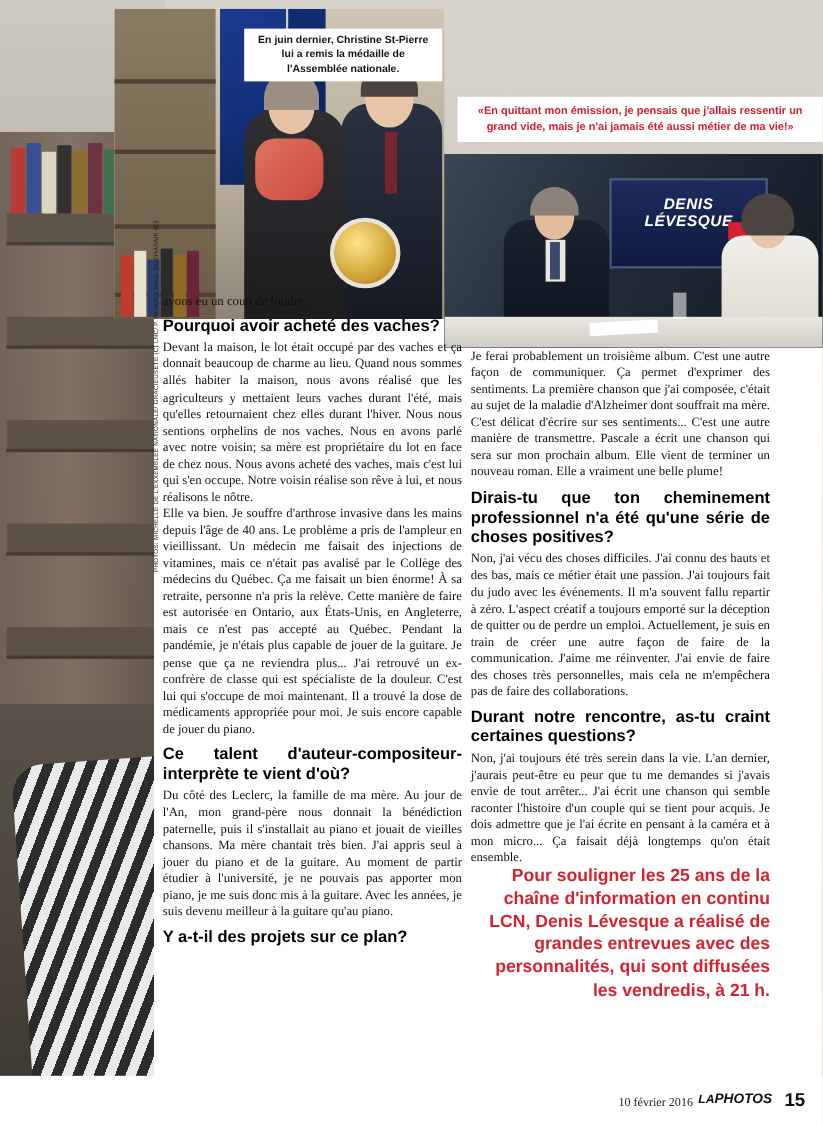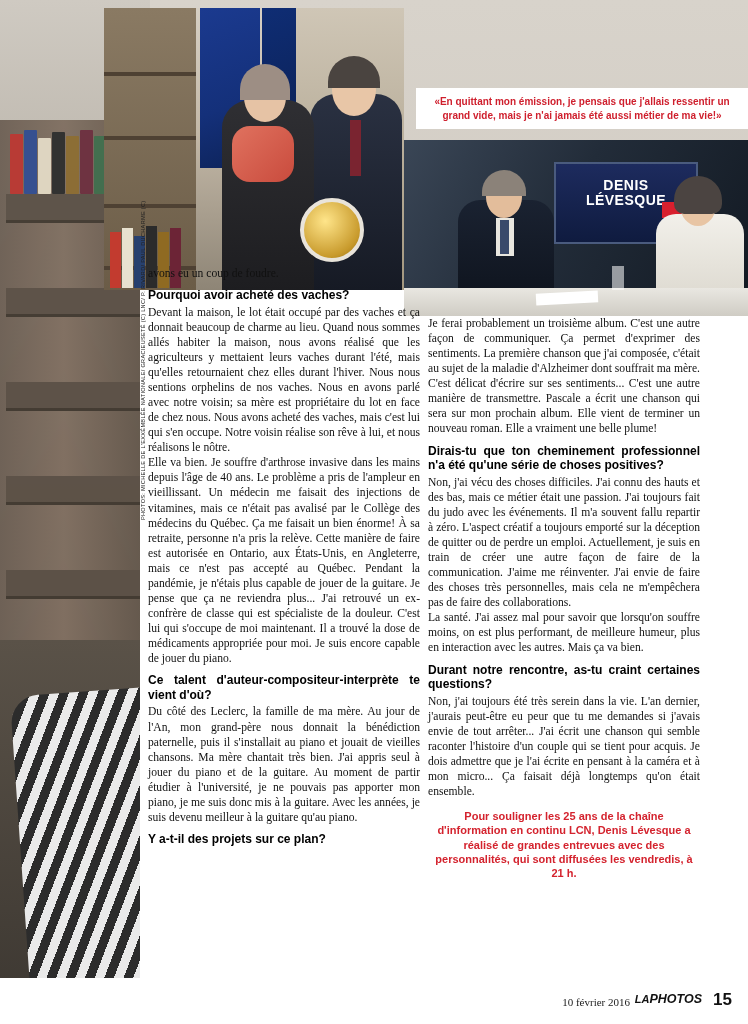--- a/index.html
+++ b/index.html
@@ -94,21 +94,21 @@
     text-align:center;
   }
 
   
   .photo2{
     position:absolute;left:404px;top:140px;width:344px;height:176px;
     overflow:hidden;
     background:linear-gradient(180deg,#2b3442 0%,#1b2430 100%);
   }
   .p2-backpanel{position:absolute;left:0;top:0;width:344px;height:176px;background:linear-gradient(120deg,#3a4656 0%,#222c39 45%,#121922 100%);}
-  .p2-screen{position:absolute;left:150px;top:22px;width:140px;height:78px;background:linear-gradient(180deg,#1d2b5e,#0f1b3f);border:2px solid #4a5b7e;}
+  .p2-screen{position:absolute;left:150px;top:22px;width:140px;height:78px;background:linear-gradient(180deg,#1d2b5e,#0f1b3f);border:2px solid #4a5b7e;font-style:italic;}
   .p2-screen-text{
     position:absolute;left:0;top:14px;width:140px;text-align:center;
     font-family:"Liberation Sans", sans-serif;font-weight:bold;color:#fff;
     font-size:14px;line-height:1.05;letter-spacing:.5px;
   }
   .p2-redbar{position:absolute;left:258px;top:62px;width:34px;height:16px;background:#d8202e;}
   .p2-man{position:absolute;left:54px;top:60px;width:96px;height:116px;background:linear-gradient(180deg,#1a2231,#0d121b);border-radius:22px 22px 0 0;}
   .p2-man-head{position:absolute;left:82px;top:36px;width:36px;height:42px;background:#e3bd9b;border-radius:50%;}
   .p2-man-hair{position:absolute;left:78px;top:30px;width:44px;height:26px;background:#8b8279;border-radius:22px 22px 0 0;}
   .p2-man-shirt{position:absolute;left:92px;top:78px;width:18px;height:38px;background:#e8e6df;}
@@ -134,28 +134,27 @@
     font-family:"Liberation Serif", serif;
     font-size:11.6px;line-height:1.30;
     text-align:justify;
     color:#111;
   }
   .col.left{left:148px;}
   .col.right{left:428px;top:316px;}
   .col p{margin:0 0 0 0;text-indent:0;}
   h3.q{
     font-family:"Liberation Sans", sans-serif;
-    font-size:12px;font-weight:bold;line-height:1.22;
+    font-size:15px;font-weight:bold;line-height:1.22;
     margin:7px 0 2px 0;color:#000;
   }
   .red-block{
-    margin-top:10px;
-    font-family:"Liberation Sans", sans-serif;
-    font-weight:bold;font-size:11px;line-height:1.30;
-    color:#d4232e;text-align:center;
+    font-family:"Liberation Sans", sans-serif;
+    font-weight:bold;font-size:16px;line-height:1.30;
+    color:#d4232e;text-align:right;
   }
 
   
   .footer{
     position:absolute;left:0;top:978px;width:748px;height:46px;background:#fff;
   }
   .foot-date{
     position:absolute;right:118px;top:996px;
     font-family:"Liberation Serif", serif;font-size:11px;color:#222;
   }
@@ -223,20 +222,21 @@
     <div class="p1-books">
       <div class="p1-book" style="left:2px;height:56px;background:#c23b2f"></div>
       <div class="p1-book" style="left:14px;height:60px;background:#e8e1cf"></div>
       <div class="p1-book" style="left:26px;height:52px;background:#27406e"></div>
       <div class="p1-book" style="left:38px;height:62px;background:#2b2b2b"></div>
       <div class="p1-book" style="left:50px;height:56px;background:#8f6a22"></div>
       <div class="p1-book" style="left:62px;height:60px;background:#6c2436"></div>
     </div>
   </div>
 
+  <div class="caption1">En juin dernier, Christine St-Pierre lui a remis la médaille de l'Assemblée nationale.</div>
 
   <div class="quotebox">«En quittant mon émission, je pensais que j'allais ressentir un grand vide, mais je n'ai jamais été aussi métier de ma vie!»</div>
 
   <div class="photo2">
     <div class="p2-backpanel"></div>
     <div class="p2-screen">
       <div class="p2-screen-text">
         <div>DENIS</div>
         <div>LÉVESQUE</div>
       </div>
@@ -264,21 +264,20 @@
     <p>Elle va bien. Je souffre d'arthrose invasive dans les mains depuis l'âge de 40 ans. Le problème a pris de l'ampleur en vieillissant. Un médecin me faisait des injections de vitamines, mais ce n'était pas avalisé par le Collège des médecins du Québec. Ça me faisait un bien énorme! À sa retraite, personne n'a pris la relève. Cette manière de faire est autorisée en Ontario, aux États-Unis, en Angleterre, mais ce n'est pas accepté au Québec. Pendant la pandémie, je n'étais plus capable de jouer de la guitare. Je pense que ça ne reviendra plus... J'ai retrouvé un ex-confrère de classe qui est spécialiste de la douleur. C'est lui qui s'occupe de moi maintenant. Il a trouvé la dose de médicaments appropriée pour moi. Je suis encore capable de jouer du piano.</p>
     <h3 class="q">Ce talent d'auteur-compositeur-interprète te vient d'où?</h3>
     <p>Du côté des Leclerc, la famille de ma mère. Au jour de l'An, mon grand-père nous donnait la bénédiction paternelle, puis il s'installait au piano et jouait de vieilles chansons. Ma mère chantait très bien. J'ai appris seul à jouer du piano et de la guitare. Au moment de partir étudier à l'université, je ne pouvais pas apporter mon piano, je me suis donc mis à la guitare. Avec les années, je suis devenu meilleur à la guitare qu'au piano.</p>
     <h3 class="q">Y a-t-il des projets sur ce plan?</h3>
   </div>
 
   <div class="col right">
     <p>Je ferai probablement un troisième album. C'est une autre façon de communiquer. Ça permet d'exprimer des sentiments. La première chanson que j'ai composée, c'était au sujet de la maladie d'Alzheimer dont souffrait ma mère. C'est délicat d'écrire sur ses sentiments... C'est une autre manière de transmettre. Pascale a écrit une chanson qui sera sur mon prochain album. Elle vient de terminer un nouveau roman. Elle a vraiment une belle plume!</p>
     <h3 class="q">Dirais-tu que ton cheminement professionnel n'a été qu'une série de choses positives?</h3>
     <p>Non, j'ai vécu des choses difficiles. J'ai connu des hauts et des bas, mais ce métier était une passion. J'ai toujours fait du judo avec les événements. Il m'a souvent fallu repartir à zéro. L'aspect créatif a toujours emporté sur la déception de quitter ou de perdre un emploi. Actuellement, je suis en train de créer une autre façon de faire de la communication. J'aime me réinventer. J'ai envie de faire des choses très personnelles, mais cela ne m'empêchera pas de faire des collaborations.</p>
-    <p>La santé. J'ai assez mal pour savoir que lorsqu'on souffre moins, on est plus performant, de meilleure humeur, plus en interaction avec les autres. Mais ça va bien.</p>
     <h3 class="q">Durant notre rencontre, as-tu craint certaines questions?</h3>
     <p>Non, j'ai toujours été très serein dans la vie. L'an dernier, j'aurais peut-être eu peur que tu me demandes si j'avais envie de tout arrêter... J'ai écrit une chanson qui semble raconter l'histoire d'un couple qui se tient pour acquis. Je dois admettre que je l'ai écrite en pensant à la caméra et à mon micro... Ça faisait déjà longtemps qu'on était ensemble.</p>
     <div class="red-block">Pour souligner les 25 ans de la chaîne d'information en continu LCN, Denis Lévesque a réalisé de grandes entrevues avec des personnalités, qui sont diffusées les vendredis, à 21 h.</div>
   </div>
 
   <div class="footer"></div>
   <div class="foot-date">10 février 2016</div>
   <div class="foot-logo">
     <span class="la">LA</span><span>PHOTOS</span>
   </div>

